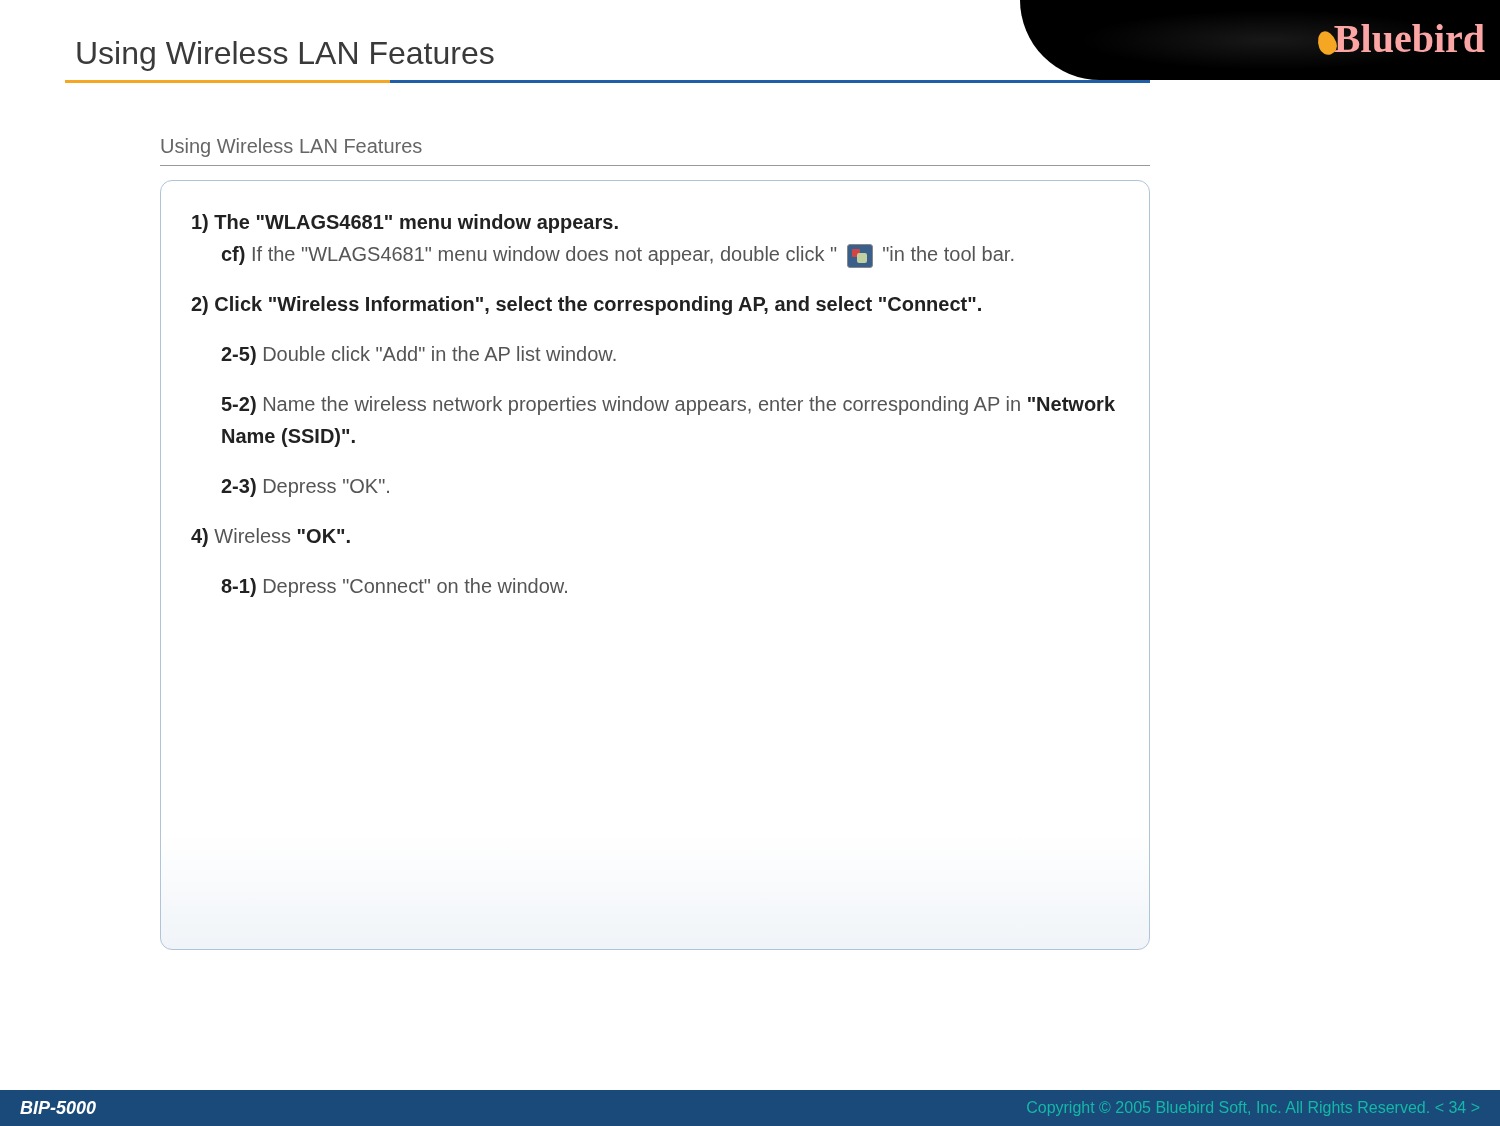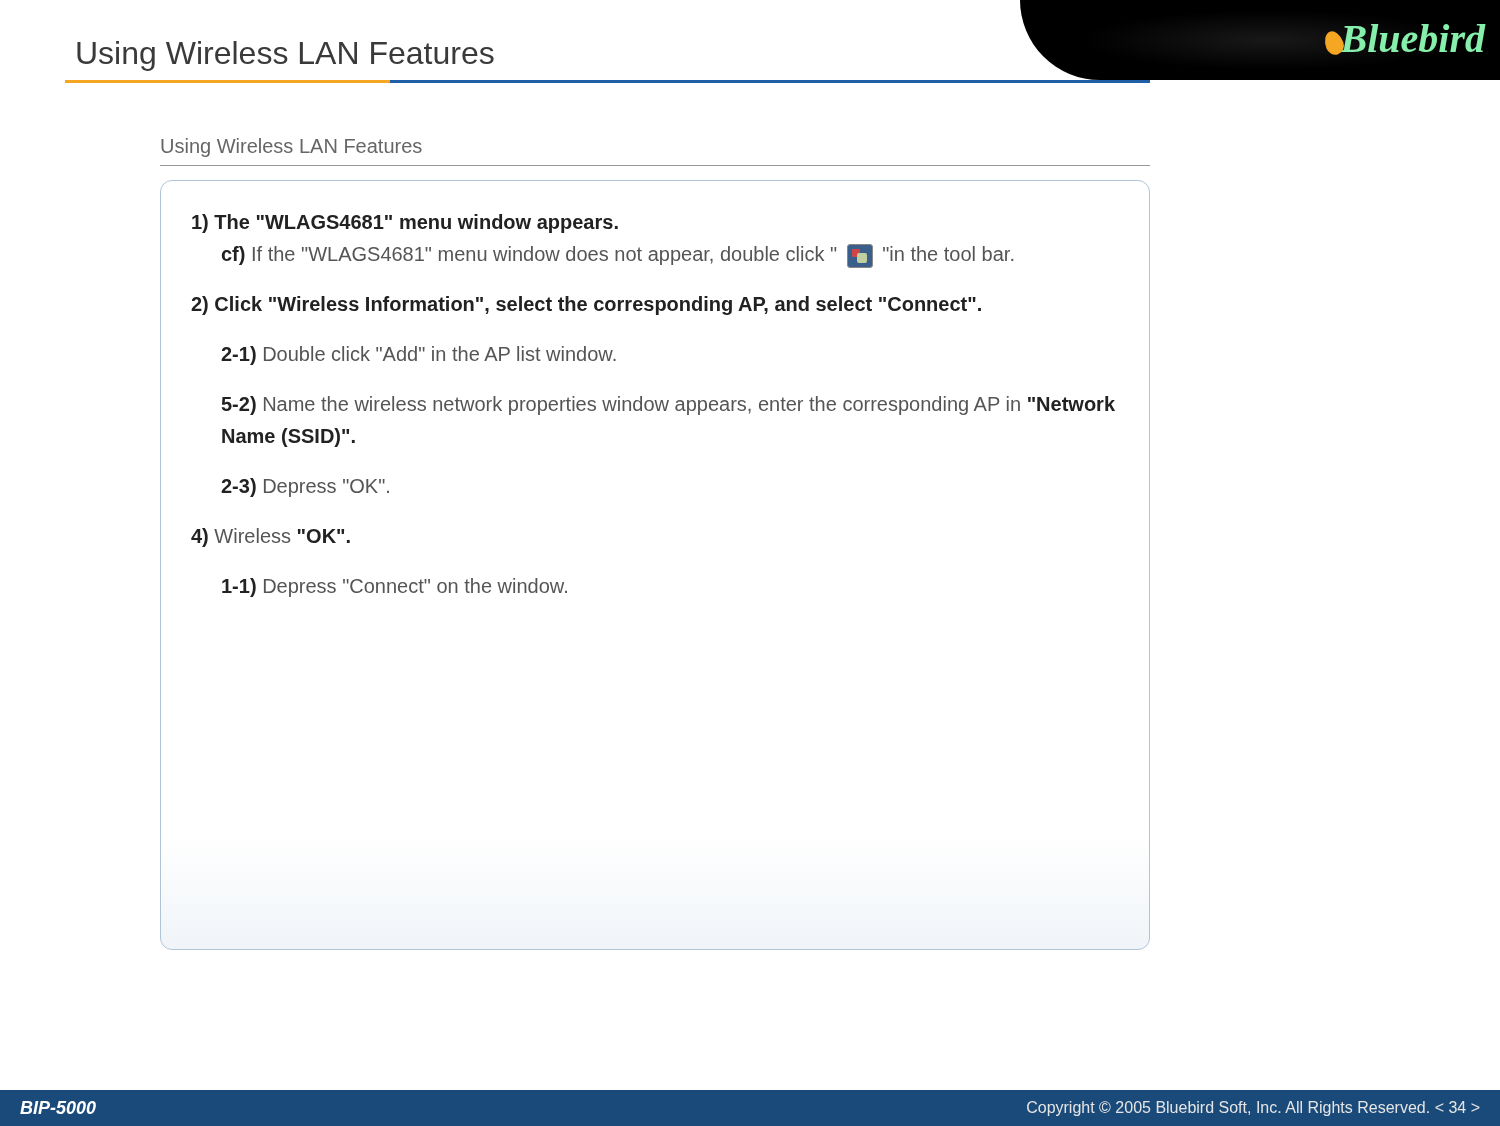--- a/index.html
+++ b/index.html
@@ -50,25 +50,24 @@
       top: 10px;
       left: 60px;
       width: 380px;
       height: 60px;
       background: radial-gradient(ellipse at center, rgba(80,80,80,0.3) 0%, transparent 70%);
     }
     .logo {
       position: absolute;
       top: 15px;
       right: 15px;
-      color: #86efac;
+      color: #fca5a5;
       font-family: 'Times New Roman', serif;
       font-size: 40px;
       font-weight: bold;
-      font-style: italic;
     }
     .logo-drop {
       display: inline-block;
       width: 18px;
       height: 24px;
       background: #f5a623;
       border-radius: 50% 50% 50% 50% / 60% 60% 40% 40%;
       transform: rotate(-20deg);
       margin-right: -2px;
       vertical-align: middle;
@@ -158,21 +157,21 @@
       justify-content: space-between;
       padding: 8px 20px;
     }
     .footer-left {
       color: #ffffff;
       font-size: 18px;
       font-weight: bold;
       font-style: italic;
     }
     .footer-right {
-      color: #e5e5e5;
+      color: #14b8a6;
       font-size: 16px;
     }
   </style>
 </head>
 <body>
 
 <div class="header">
   <h1 class="page-title">Using Wireless LAN Features</h1>
   <div class="title-underline"></div>
   <div class="black-banner">
@@ -191,37 +190,37 @@
     <span class="sub-indent">
       <span class="bold-part">cf)</span><span> If the "WLAGS4681" menu window does not appear, double click " </span><span class="toolbar-icon"></span><span> "in the tool bar.</span>
     </span>
   </p>
 
   <p>
     <span class="bold-part">2) Click "Wireless Information", select the corresponding AP, and select "Connect".</span><br>
   </p>
 
   <p class="sub-indent">
-    <span class="bold-part">2-1)</span><span> Double click "Add" in the AP list window.</span>
+    <span class="bold-part">2-5)</span><span> Double click "Add" in the AP list window.</span>
   </p>
 
   <p class="sub-indent">
     <span class="bold-part">5-2)</span><span> Name the wireless network properties window appears, enter the corresponding AP in </span><span class="bold-part">"Network Name (SSID)".</span><br>
   </p>
 
   <p class="sub-indent">
     <span class="bold-part">2-3)</span><span> Depress "OK".</span>
   </p>
 
 
   <p>
     <span class="bold-part">4)</span><span> Wireless </span><span class="bold-part">"OK".</span>
   </p>
 
   <p class="sub-indent">
-    <span class="bold-part">1-1)</span><span> Depress "Connect" on the window.</span>
+    <span class="bold-part">8-1)</span><span> Depress "Connect" on the window.</span>
   </p>
 </div>
 
 <div class="footer">
   <div class="footer-left">BIP-5000</div>
   <div class="footer-right">Copyright © 2005 Bluebird Soft, Inc. All Rights Reserved.   &lt; 34 &gt;</div>
 </div>
 
 </body></html>

